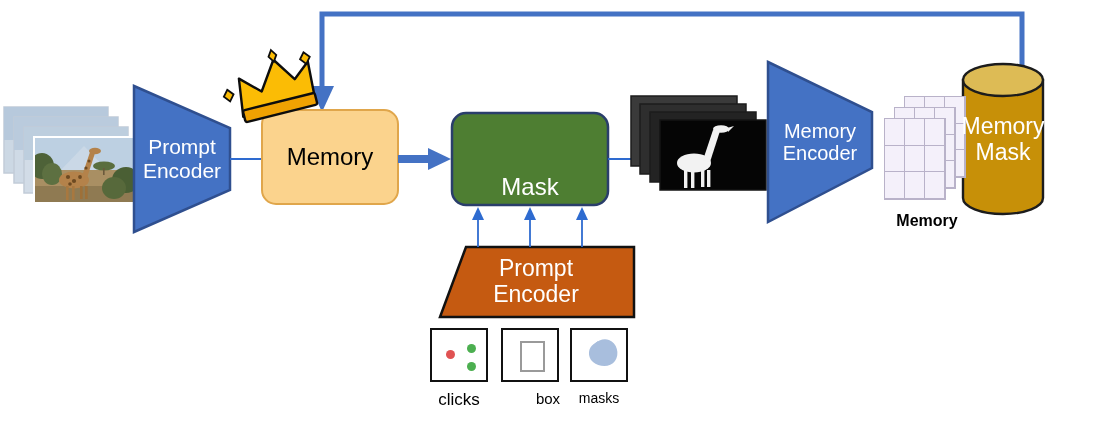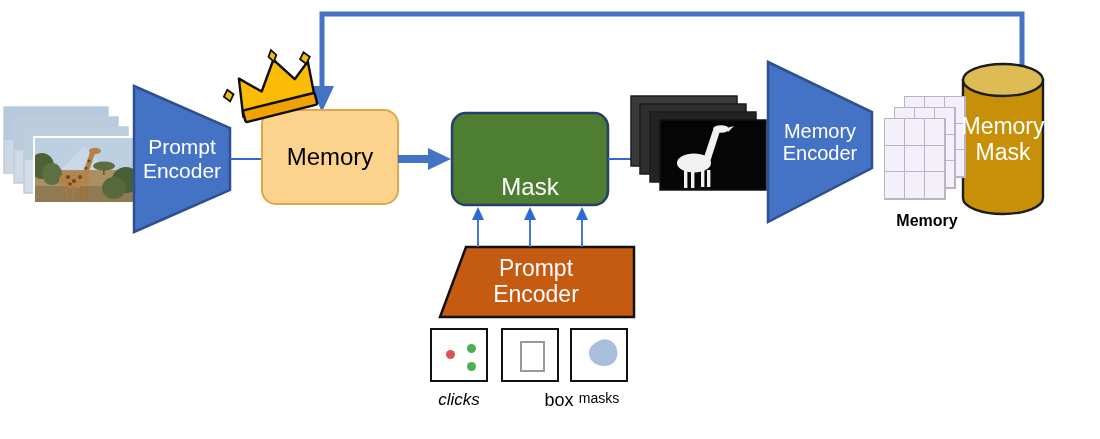--- a/index.html
+++ b/index.html
@@ -250,17 +250,17 @@
                  border:2px solid #9a9a9a;box-sizing:border-box;background:#fff;"></span>
   </div>
 
   <div class="promptbox" style="left:570px;top:328px;width:58px;height:54px;">
     <svg width="58" height="54" viewBox="0 0 58 54">
       <path d="M 22 14 C 16 17 15 27 21 32 C 27 37 38 38 43 31 C 48 24 45 13 37 10 C 32 8 27 10 22 14 Z" fill="#A8BEDD"></path>
       <path d="M 21 15 L 26 11 L 25 20 Z" fill="#A8BEDD"></path>
     </svg>
   </div>
 
-  <div class="cap" style="left:430px;top:390px;width:58px;font-size:17px;font-style:italic;">clicks</div>
-  <div class="cap" style="left:530px;top:390px;width:58px;font-size:18px;">box</div>
+  <div class="cap" style="left:430px;top:390px;width:58px;font-size:17px;">clicks</div>
+  <div class="cap" style="left:519px;top:390px;width:58px;font-size:15px;">box</div>
   <div class="cap" style="left:566px;top:390px;width:66px;font-size:14px;">masks</div>
 
 </div>
 
 </body></html>

